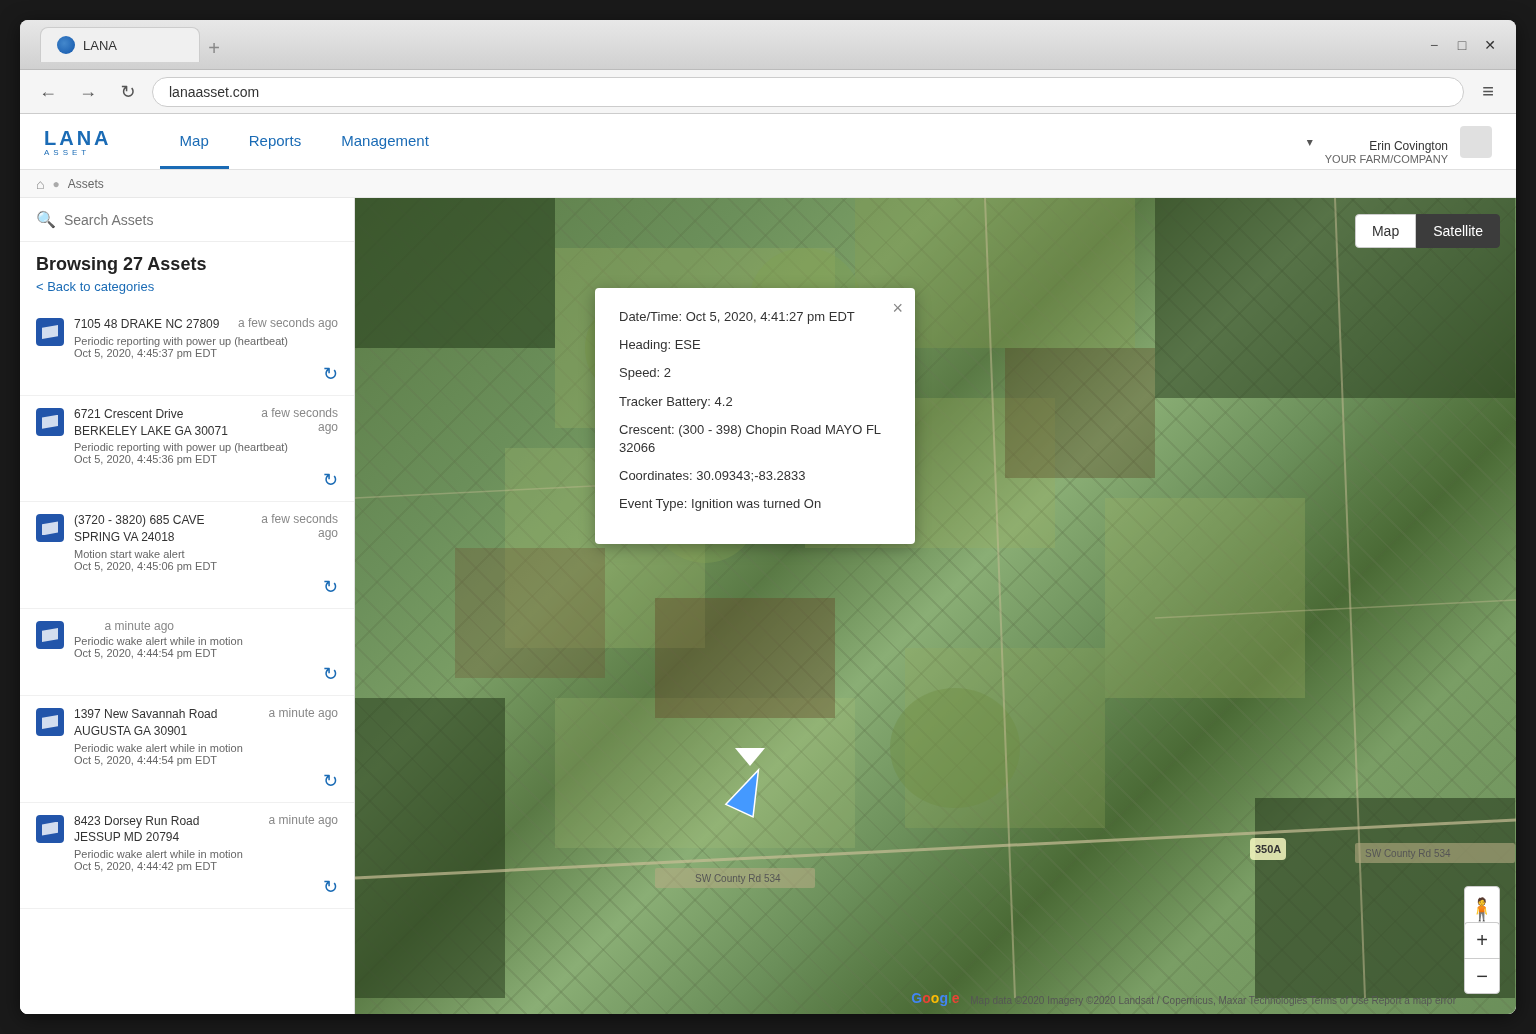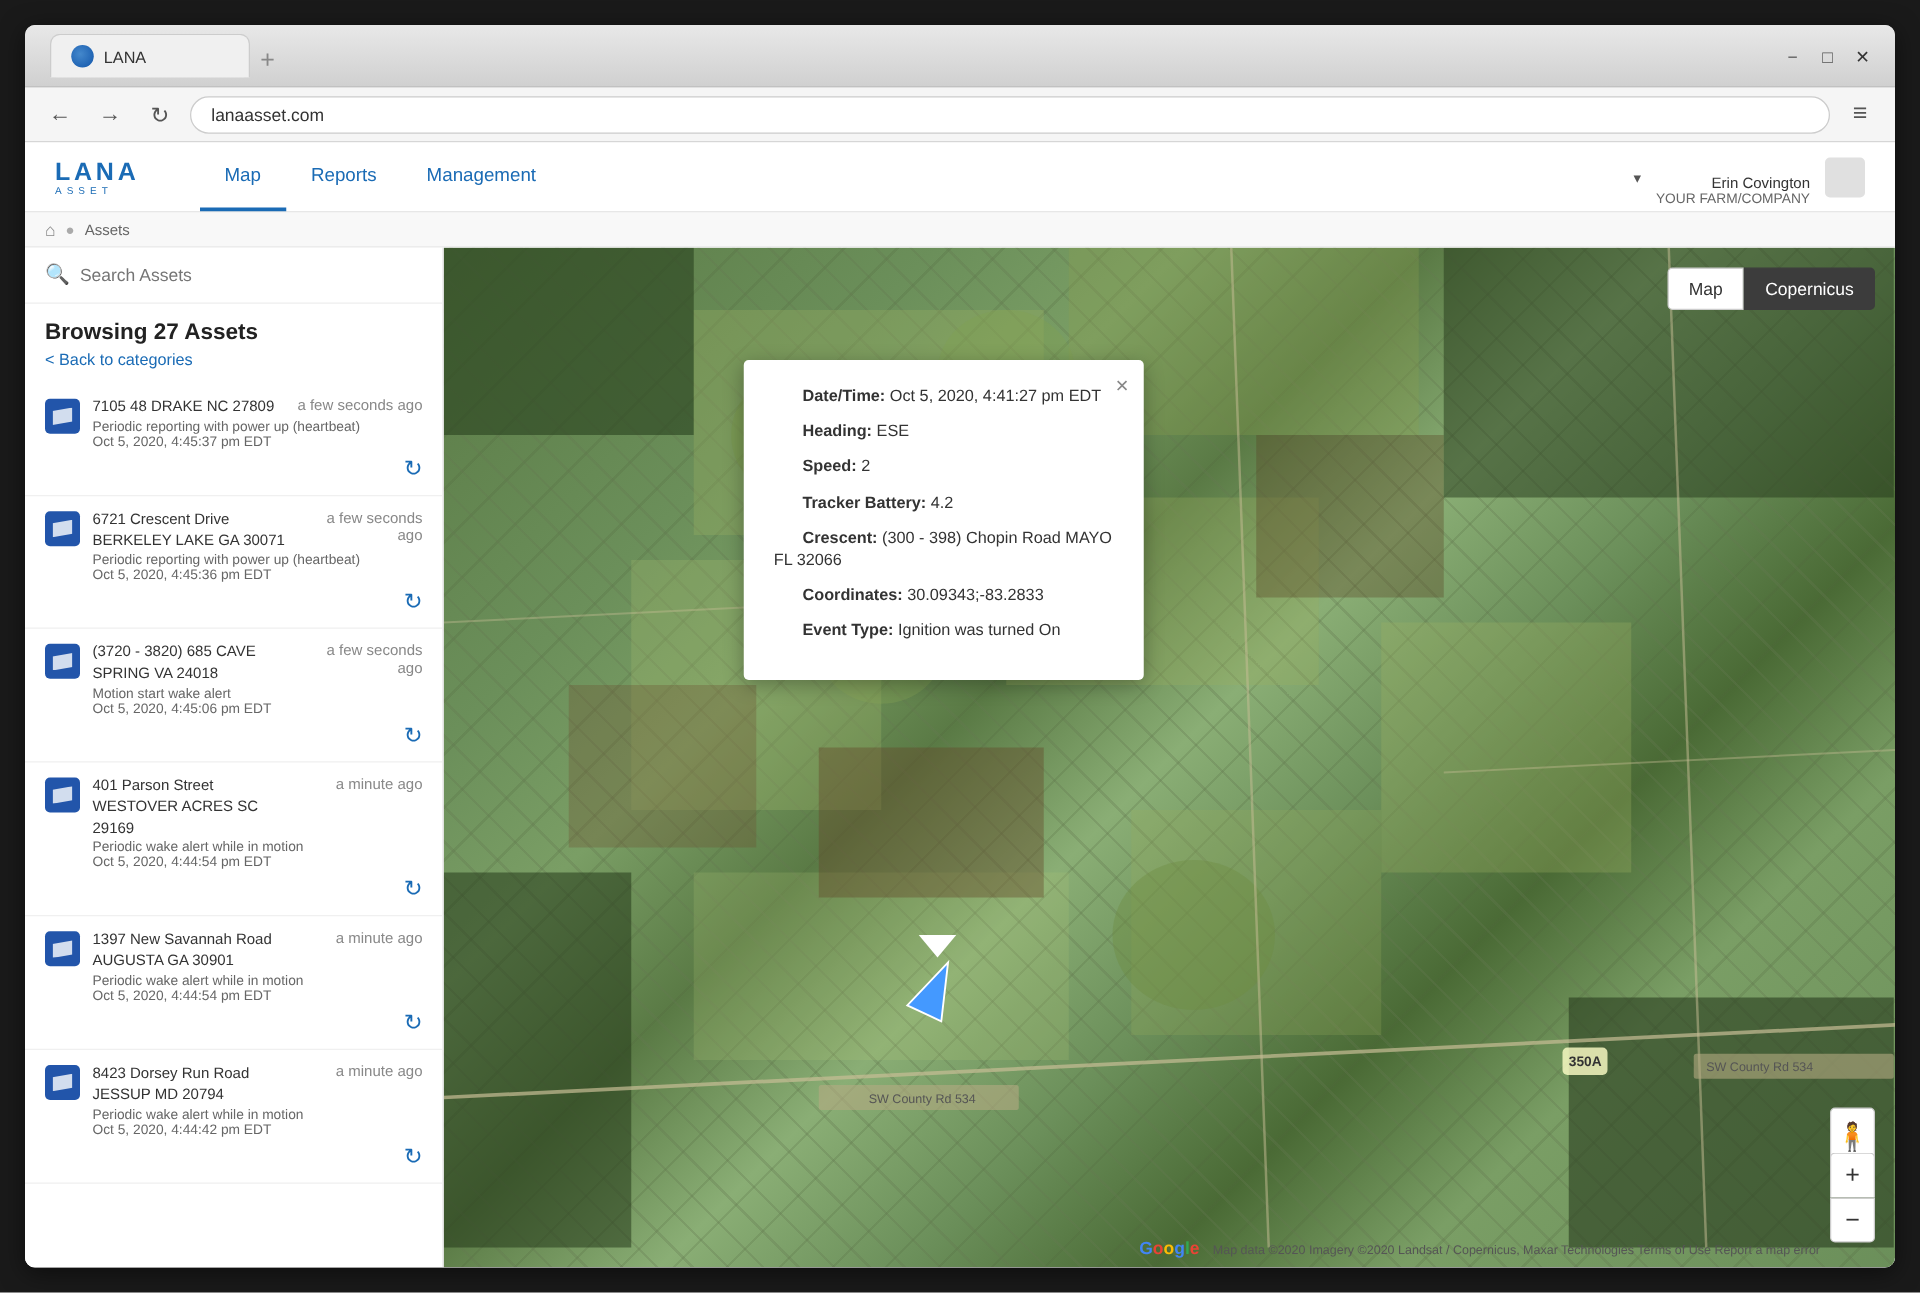--- a/index.html
+++ b/index.html
@@ -438,21 +438,21 @@
       color: #888;
     }
 
     .popup-row {
       font-size: 13px;
       color: #333;
       margin-bottom: 10px;
       line-height: 1.4;
     }
 
-    .popup-label { font-weight: bold; margin-left: 23px; }
+    .popup-label { font-weight: normal; }
   </style>
 </head>
 <body>
 
 <div class="browser-window">
 
   <div class="browser-titlebar">
     <div class="tab-bar">
       <div class="browser-tab">
         <div class="tab-favicon"></div>
@@ -564,21 +564,20 @@
               <div style="text-align:right; color:#1a6bb5; font-size:18px; margin-top:4px;">↻</div>
             </div>
           </div>
 
           <div class="asset-item">
             <div class="asset-icon">
               <div class="asset-icon-inner"></div>
             </div>
             <div class="asset-details">
               <div class="asset-row">
-                <span class="asset-address">401 Parson Street WESTOVER ACRES SC 29169</span>
                 <span class="asset-time">a minute ago</span>
               </div>
               <div class="asset-status">Periodic wake alert while in motion</div>
               <div class="asset-date">Oct 5, 2020, 4:44:54 pm EDT</div>
               <div style="text-align:right; color:#1a6bb5; font-size:18px; margin-top:4px;">↻</div>
             </div>
           </div>
 
           <div class="asset-item">
             <div class="asset-icon">
@@ -688,21 +687,21 @@
             <span>30.09343;-83.2833</span>
           </div>
           <div class="popup-row">
             <span class="popup-label">Event Type: </span>
             <span>Ignition was turned On</span>
           </div>
         </div>
 
         <div class="map-controls">
           <button class="map-toggle-btn">Map</button>
-          <button class="map-toggle-btn active">Copernicus</button>
+          <button class="map-toggle-btn active">Satellite</button>
         </div>
 
         <div class="map-streetview-btn">
           <span style="font-size:22px;">🧍</span>
         </div>
 
         <div class="map-zoom-controls">
           <button class="zoom-btn">+</button>
           <button class="zoom-btn">−</button>
         </div>

